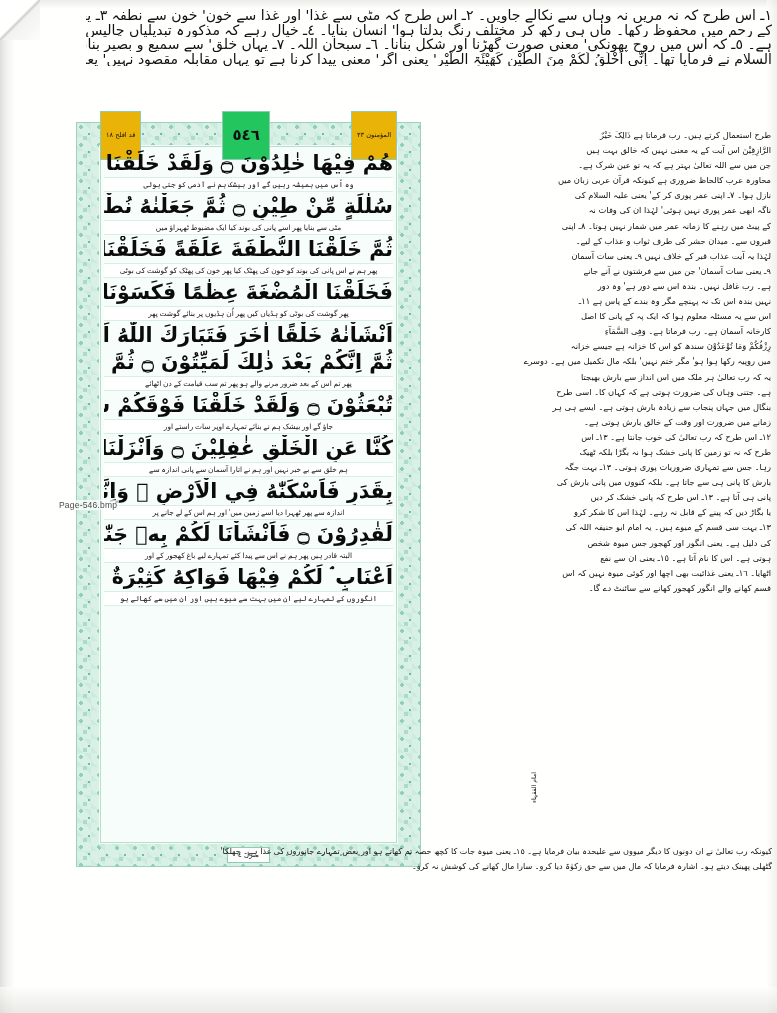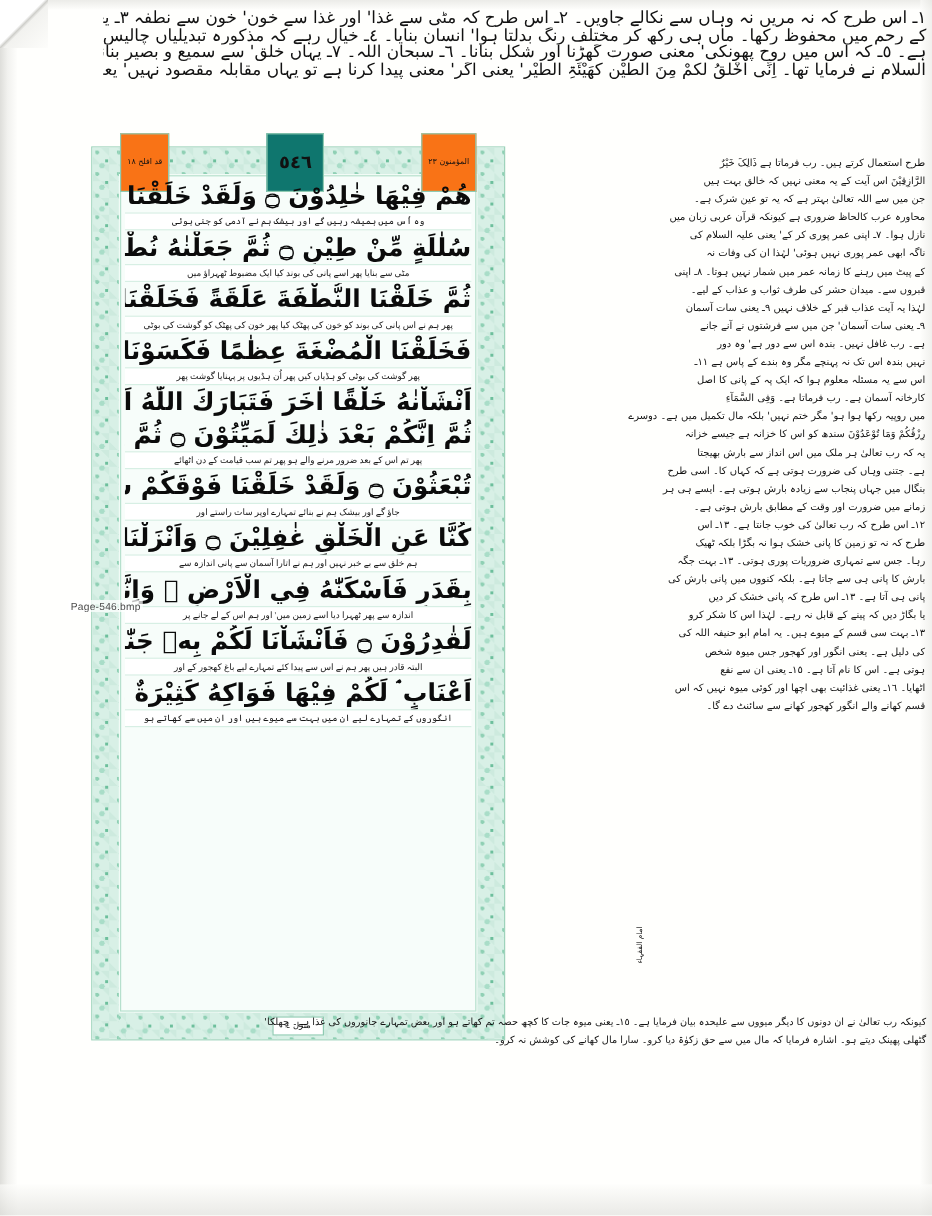--- a/index.html
+++ b/index.html
@@ -84,26 +84,26 @@
     border:1px solid #b6e0cd;box-sizing:border-box;background:#f7fdfa;
   }
 
   
   .frame-header{
     position:absolute;left:23px;top:2px;width:297px;height:20px;
     display:flex;align-items:center;justify-content:space-between;
     direction:rtl;
   }
   .hdr-box{
-    background:#f97316;border:1px solid #8fcbb2;
+    background:#eab308;border:1px solid #8fcbb2;
     font-size:6.6px;line-height:11px;padding:18px 5px;color:#111;
     direction:rtl;white-space:nowrap;
   }
   .hdr-page{
-    background:#0f766e;border:1px solid #8fcbb2;
+    background:#22c55e;border:1px solid #8fcbb2;
     font-size:15px;line-height:17px;padding:15px 9px;color:#111;font-weight:700;
     letter-spacing:1px;
   }
 
   
   .frame-footer{
     position:absolute;left:23px;bottom:2px;width:297px;height:19px;
     display:flex;align-items:center;justify-content:center;
   }
   .manzil-box{
@@ -174,21 +174,21 @@
       <div class="ayah-line">هُمْ فِيْهَا خٰلِدُوْنَ ۝ وَلَقَدْ خَلَقْنَا الْاِنْسَانَ مِنْ</div>
       <div class="trans-line">وہ اُس میں ہمیشہ رہیں گے           اور بیشک ہم نے آدمی کو جنی ہوئی</div>
 
       <div class="ayah-line">سُلٰلَةٍ مِّنْ طِيْنٍ ۝ ثُمَّ جَعَلْنٰهُ نُطْفَةً فِيْ قَرَارٍ مَّكِيْنٍ ۝</div>
       <div class="trans-line">مٹی سے بنایا             پھر اسے پانی کی بوند کیا ایک مضبوط ٹھہراؤ میں</div>
 
       <div class="ayah-line">ثُمَّ خَلَقْنَا النُّطْفَةَ عَلَقَةً فَخَلَقْنَا الْعَلَقَةَ مُضْغَةً</div>
       <div class="trans-line">پھر ہم نے اس پانی کی بوند کو خون کی پھٹک کیا پھر خون کی پھٹک کو گوشت کی بوٹی</div>
 
       <div class="ayah-line">فَخَلَقْنَا الْمُضْغَةَ عِظٰمًا فَكَسَوْنَا الْعِظٰمَ لَحْمًا ثُمَّ</div>
-      <div class="trans-line">پھر گوشت کی بوٹی کو ہڈیاں کیں پھر اُن ہڈیوں پر پہنایا گوشت پھر</div>
+      <div class="trans-line">پھر گوشت کی بوٹی کو ہڈیاں کیں پھر اُن ہڈیوں پر بنائے گوشت پھر</div>
 
       <div class="ayah-line">اَنْشَاْنٰهُ خَلْقًا اٰخَرَ فَتَبَارَكَ اللّٰهُ اَحْسَنُ الْخٰلِقِيْنَ ۝</div>
 
       <div class="ayah-line">ثُمَّ اِنَّكُمْ بَعْدَ ذٰلِكَ لَمَيِّتُوْنَ ۝ ثُمَّ اِنَّكُمْ يَوْمَ الْقِيٰمَةِ</div>
       <div class="trans-line">پھر تم اس کے بعد ضرور مرنے والے ہو                پھر تم سب قیامت کے دن اٹھائے</div>
 
       <div class="ayah-line">تُبْعَثُوْنَ ۝ وَلَقَدْ خَلَقْنَا فَوْقَكُمْ سَبْعَ طَرَآئِقَ ۫ وَمَا</div>
       <div class="trans-line">جاؤ گے             اور بیشک ہم نے بنائے تمہارے اوپر سات راستے اور</div>
 
       <div class="ayah-line">كُنَّا عَنِ الْخَلْقِ غٰفِلِيْنَ ۝ وَاَنْزَلْنَا مِنَ السَّمَآءِ مَآءً</div>
@@ -219,26 +219,26 @@
     <span class="ln">نازل ہوا۔ ٧ـ اپنی عمر پوری کر کے' یعنی علیہ السلام کی</span>
     <span class="ln">ناگہ ابھی عمر پوری نہیں ہوئی' لہٰذا ان کی وفات نہ</span>
     <span class="ln">کے پیٹ میں رہنے کا زمانہ عمر میں شمار نہیں ہوتا۔ ٨ـ اپنی</span>
     <span class="ln">قبروں سے۔ میدان حشر کی طرف ثواب و عذاب کے لیے۔</span>
     <span class="ln">لہٰذا یہ آیت عذاب قبر کے خلاف نہیں ٩ـ یعنی سات آسمان</span>
     <span class="ln">٩ـ یعنی سات آسمان' جن میں سے فرشتوں نے آنے جانے</span>
     <span class="ln">ہے۔ رب غافل نہیں۔ بندہ اس سے دور ہے' وہ دور</span>
     <span class="ln">نہیں بندہ اس تک نہ پہنچے مگر وہ بندے کے پاس ہے ١١ـ</span>
     <span class="ln">اس سے یہ مسئلہ معلوم ہوا کہ ایک پہ کے پانی کا اصل</span>
     <span class="ln">کارخانہ آسمان ہے۔ رب فرماتا ہے۔  وَفِی السَّمَآءِ</span>
+    <span class="ln">رِزْقُکُمْ وَمَا تُوْعَدُوْنَ  سندھ کو اس کا خزانہ ہے جیسے خزانہ</span>
     <span class="ln">میں روپیہ رکھا ہوا ہو' مگر ختم نہیں' بلکہ مال تکمیل میں ہے۔ دوسرے</span>
-    <span class="ln">رِزْقُکُمْ وَمَا تُوْعَدُوْنَ  سندھ کو اس کا خزانہ ہے جیسے خزانہ</span>
     <span class="ln">یہ کہ رب تعالیٰ ہر ملک میں اس انداز سے بارش بھیجتا</span>
     <span class="ln">ہے۔ جتنی وہاں کی ضرورت ہوتی ہے کہ کہاں کا۔ اسی طرح</span>
     <span class="ln">بنگال میں جہاں پنجاب سے زیادہ بارش ہوتی ہے۔ ایسے ہی ہر</span>
-    <span class="ln">زمانے میں ضرورت اور وقت کے مطابق بارش ہوتی ہے۔</span>
+    <span class="ln">زمانے میں ضرورت اور وقت کے خالق بارش ہوتی ہے۔</span>
     <span class="ln">١٢ـ اس طرح کہ رب تعالیٰ کی خوب جانتا ہے۔ ١٣ـ اس</span>
     <span class="ln">طرح کہ نہ تو زمین کا پانی خشک ہوا نہ بگڑا بلکہ ٹھیک</span>
     <span class="ln">رہا۔ جس سے تمہاری ضروریات پوری ہوتی۔ ١٣ـ بہت جگہ</span>
     <span class="ln">بارش کا پانی ہی سے جاتا ہے۔ بلکہ کنووں میں پانی بارش کی</span>
     <span class="ln">پانی ہی آتا ہے۔ ١٣ـ اس طرح کہ پانی خشک کر دیں</span>
     <span class="ln">یا بگاڑ دیں کہ پینے کے قابل نہ رہے۔ لہٰذا اس کا شکر کرو</span>
     <span class="ln">١٣ـ بہت سی قسم کے میوے ہیں۔ یہ امام ابو حنیفہ اللہ کی</span>
     <span class="ln">کی دلیل ہے۔ یعنی انگور اور کھجور جس میوہ شخص</span>
     <span class="ln">ہوتی ہے۔ اس کا نام آتا ہے۔ ١٥ـ یعنی ان سے نفع</span>
     <span class="ln">اٹھایا۔ ١٦ـ یعنی غذائیت بھی اچھا اور کوئی میوہ نہیں کہ اس</span>

